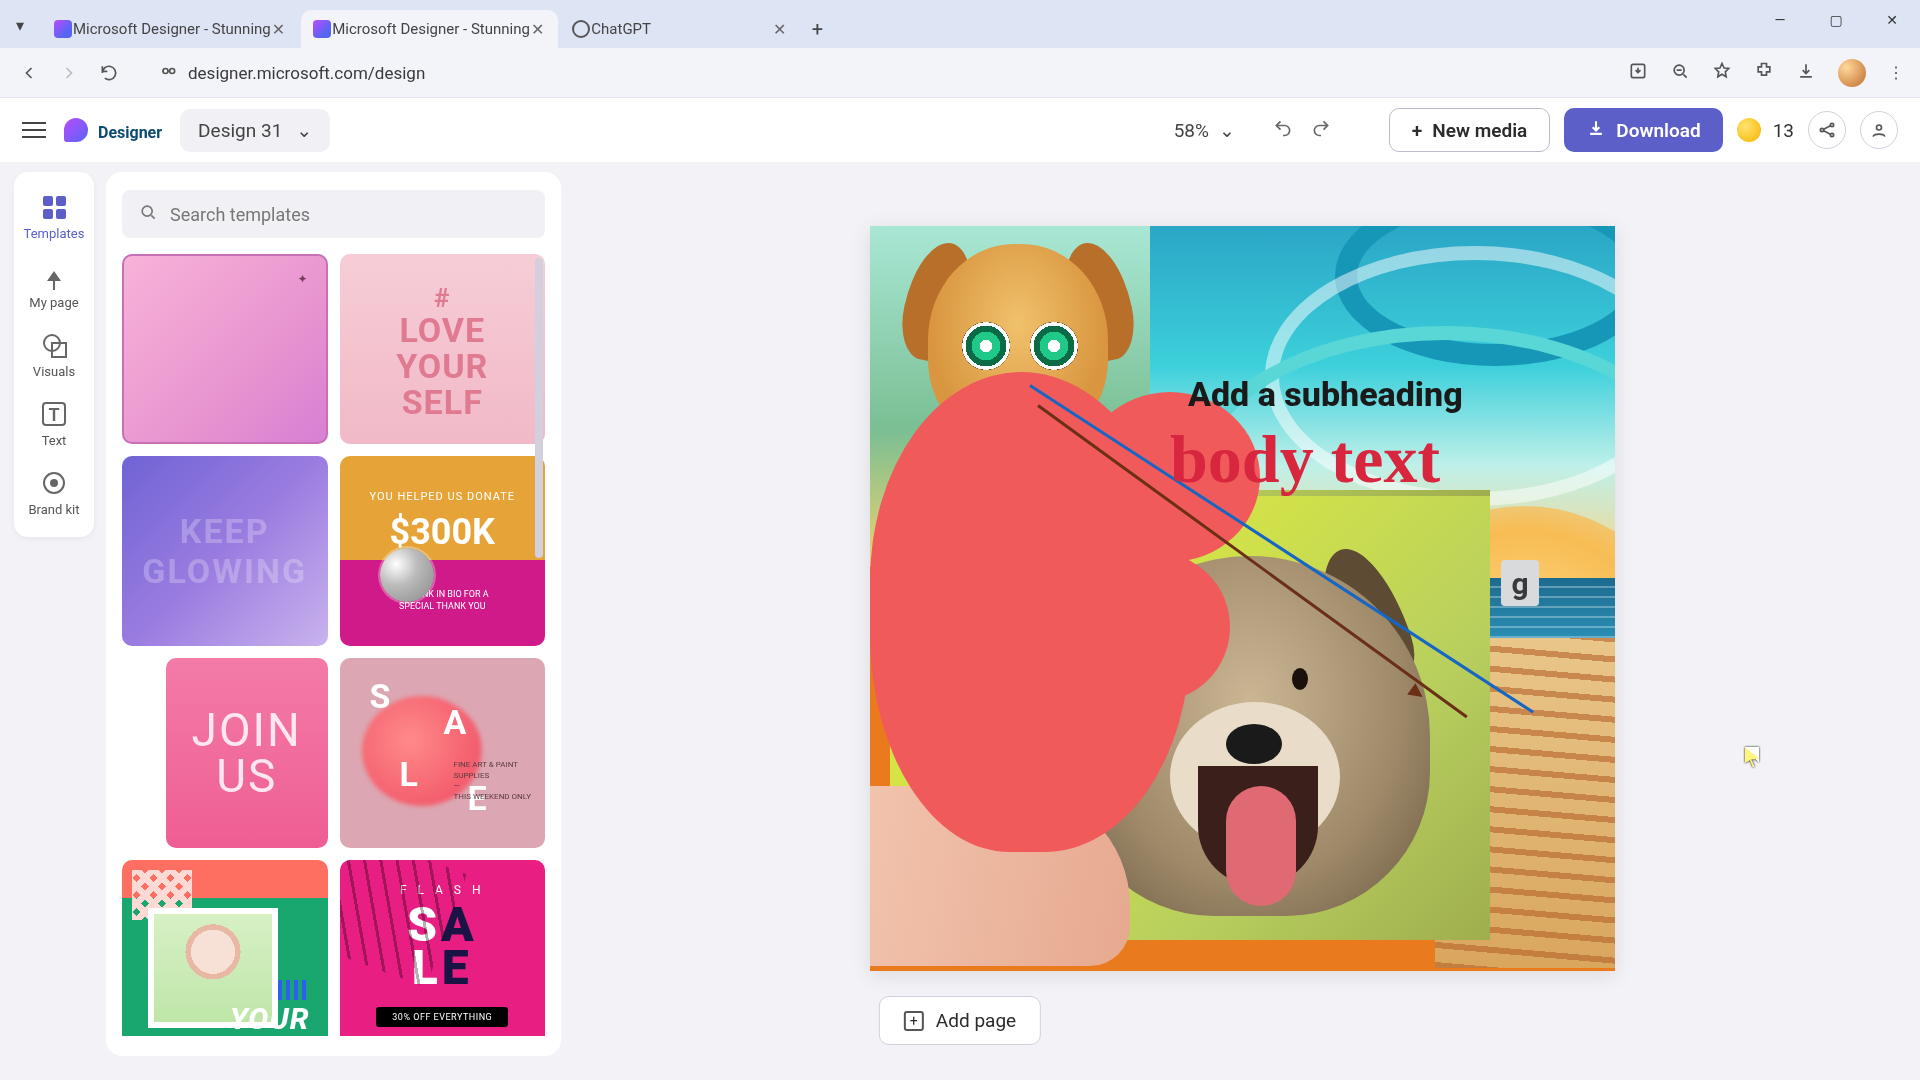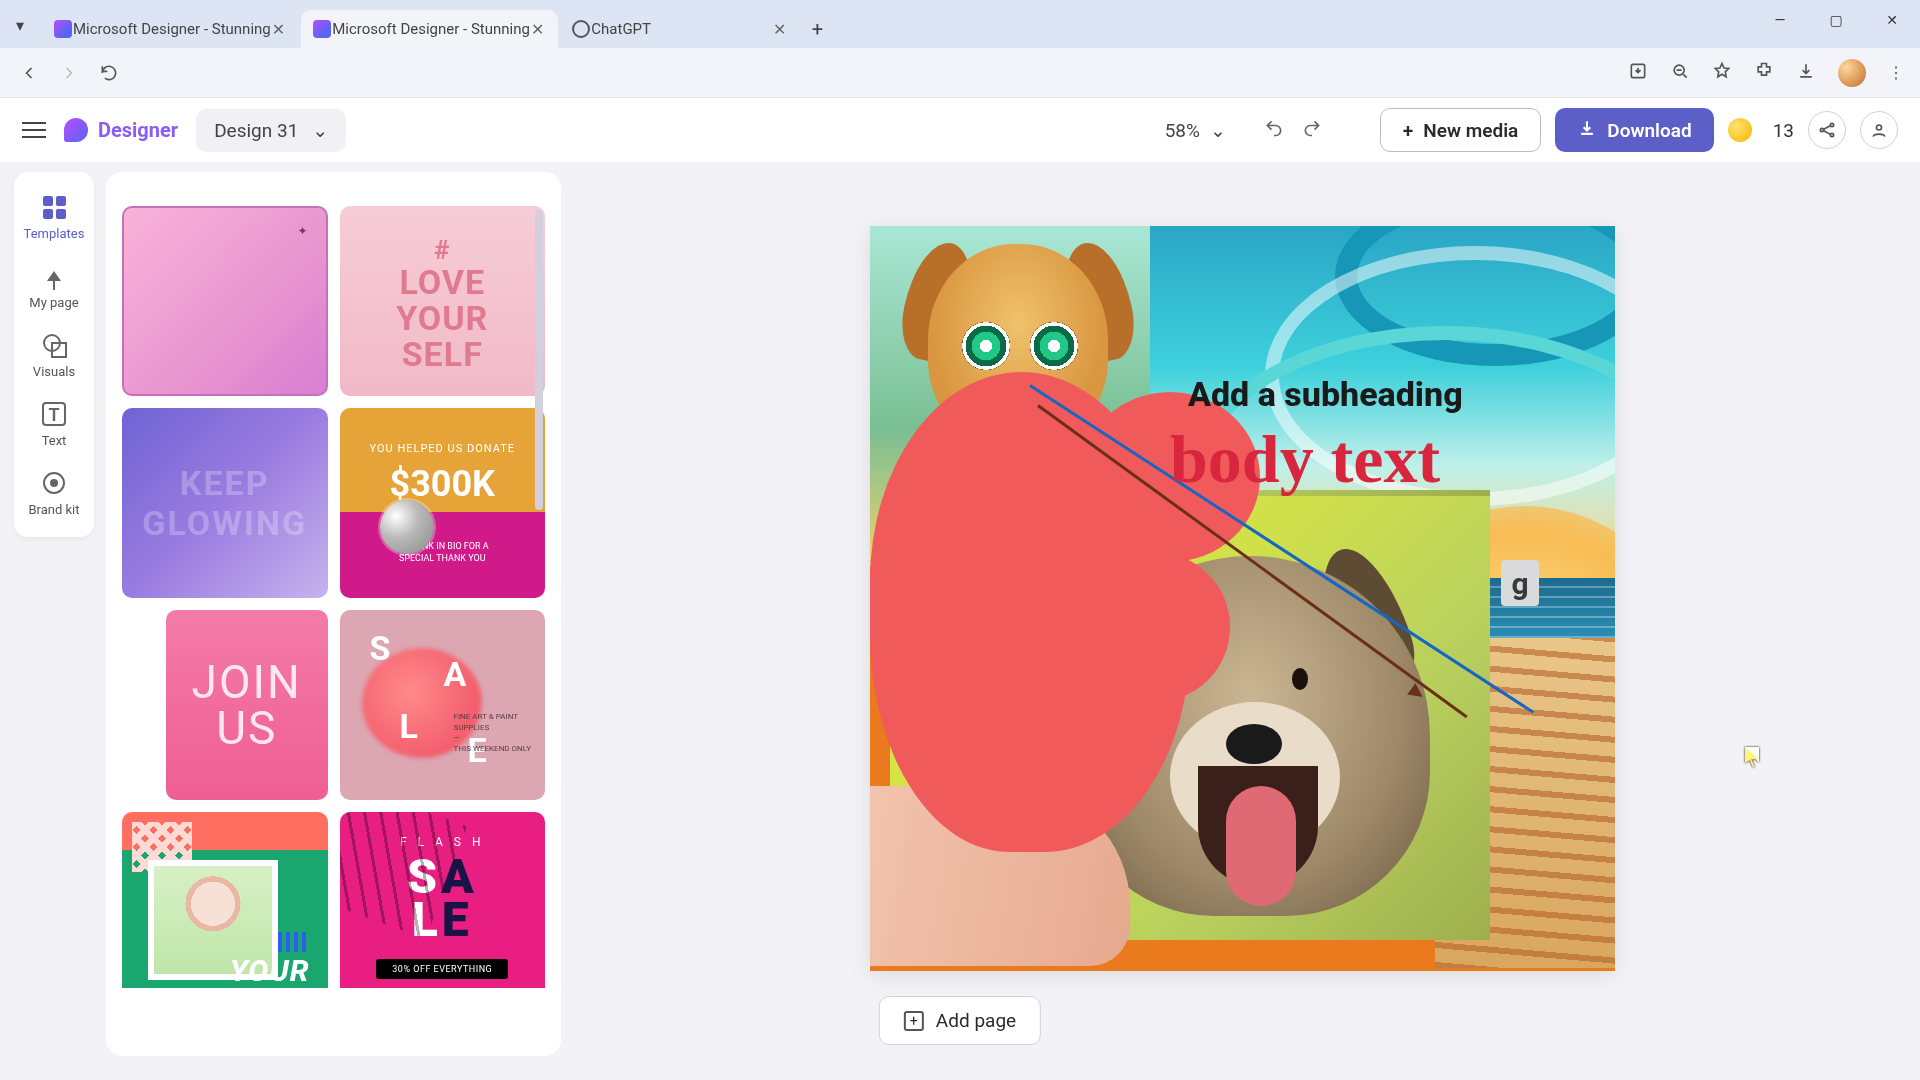--- a/index.html
+++ b/index.html
@@ -24,30 +24,30 @@
 .nav-btn.dis { color:#bbb; }
 .omnibox { flex:0 0 auto; display:flex; align-items:center; gap:10px; height:38px; background:#fff0; border-radius:20px; padding:0 14px; font-size:17px; color:#3a3a3a; margin-left:8px; }
 .omnibox .lock { color:#555; }
 .url-icons { margin-left:auto; display:flex; gap:22px; align-items:center; color:#555; }
 .avatar { width:28px; height:28px; border-radius:50%; background:radial-gradient(circle at 30% 30%,#ffd89b,#c06c2b); }
 
 
 .app-header { height:64px; background:#fff; display:flex; align-items:center; padding:0 22px; gap:18px; }
 .hamburger { width:24px; display:flex; flex-direction:column; gap:5px; }
 .hamburger span { height:2px; background:#444; }
-.brand { display:flex; align-items:flex-start; gap:10px; font-weight:700; font-size:20px; color:#8b5cf6; }
+.brand { display:flex; align-items:flex-end; gap:10px; font-weight:700; font-size:16px; color:#0c4a6e; }
 .brand-logo { width:24px; height:24px; background:linear-gradient(135deg,#b84dff,#5865f2); border-radius:50% 50% 50% 10%; }
 .design-dd { background:#f1f0f4; border-radius:10px; padding:10px 18px; display:flex; gap:14px; align-items:center; font-size:19px; color:#444; }
 .zoom { margin-left:auto; display:flex; align-items:center; gap:10px; font-size:19px; color:#444; }
 .histbtns { display:flex; gap:18px; margin-left:20px; color:#666; }
 .header-right { display:flex; align-items:center; gap:14px; margin-left:40px; }
 .btn { display:flex; align-items:center; gap:10px; height:44px; padding:0 22px; border-radius:10px; font-size:19px; font-weight:600; }
 .btn-outline { border:1px solid #bdb9c9; color:#2b2b2b; background:#fff; }
 .btn-primary { background:#5b5fc7; color:#fff; }
-.credits { display:flex; align-items:center; gap:21px; font-size:19px; color:#333; }
+.credits { display:flex; align-items:center; gap:12px; font-size:19px; color:#333; }
 .coin { width:24px; height:24px; border-radius:50%; background:radial-gradient(circle at 35% 35%,#ffe36e,#f5b400); }
 .icon-circle { width:38px; height:38px; border:1px solid #d3d0dd; border-radius:50%; display:flex; align-items:center; justify-content:center; color:#555; }
 
 
 .workspace { position:absolute; top:162px; left:0; right:0; bottom:0; background:#f3f2f7; }
 
 
 .rail { position:absolute; left:14px; top:10px; width:80px; background:#fff; border-radius:14px; padding:12px 0; display:flex; flex-direction:column; align-items:center; gap:4px; box-shadow:0 2px 6px rgba(0,0,0,.05);}
 .rail-item { width:68px; padding:10px 0 8px; text-align:center; font-size:13px; color:#555; border-radius:10px; }
 .rail-item.active { color:#5b5fc7; }
@@ -191,20 +191,28 @@
   <div class="nav-btn dis">
       <svg class="ico" viewBox="0 0 24 24" fill="none" stroke="currentColor" stroke-width="2">
         <path d="M9 6l6 6-6 6"></path>
       </svg>
     </div>
   <div class="nav-btn">
       <svg class="ico" viewBox="0 0 24 24" fill="none" stroke="currentColor" stroke-width="2">
         <path d="M4 12a8 8 0 1 1 3 6.2M4 4v6h6"></path>
       </svg>
     </div>
+  <div class="omnibox">
+    <span class="lock"><svg class="ico" viewBox="0 0 24 24" fill="none" stroke="currentColor" stroke-width="2">
+          <circle cx="9" cy="12" r="3"></circle>
+          <circle cx="17" cy="12" r="3"></circle>
+          <path d="M5 12h1M12 12h2"></path>
+        </svg></span>
+    <span>designer.microsoft.com/design</span>
+  </div>
   <div class="url-icons">
     <span><svg class="ico" viewBox="0 0 24 24" fill="none" stroke="currentColor" stroke-width="2">
           <rect x="4" y="4" width="16" height="16" rx="2"></rect>
           <path d="M12 8v5m-3-2l3 3 3-3"></path>
         </svg></span>
     <span><svg class="ico" viewBox="0 0 24 24" fill="none" stroke="currentColor" stroke-width="2">
           <circle cx="11" cy="11" r="6"></circle>
           <path d="M20 20l-4-4M8 11h6"></path>
         </svg></span>
     <span><svg class="ico" viewBox="0 0 24 24" fill="none" stroke="currentColor" stroke-width="2">
@@ -313,20 +321,27 @@
     </div>
     <div class="rail-item">
       <div class="rail-ico">
           <div class="ico-brand"></div>
         </div>
       <div>Brand kit</div>
     </div>
   </div>
 
   <div class="panel">
+    <div class="search">
+      <span><svg class="ico" viewBox="0 0 24 24" fill="none" stroke="currentColor" stroke-width="2">
+            <circle cx="11" cy="11" r="6"></circle>
+            <path d="M20 20l-4-4"></path>
+          </svg></span>
+      <span>Search templates</span>
+    </div>
     <div class="grid">
       <div class="thumb t1">
           <span class="spark">✦</span>
         </div>
       <div class="thumb t2">
           <div><span class="hash">#</span><span style="white-space:pre;display:block">LOVE
 YOUR
 SELF</span></div>
         </div>
       <div class="thumb t3">

